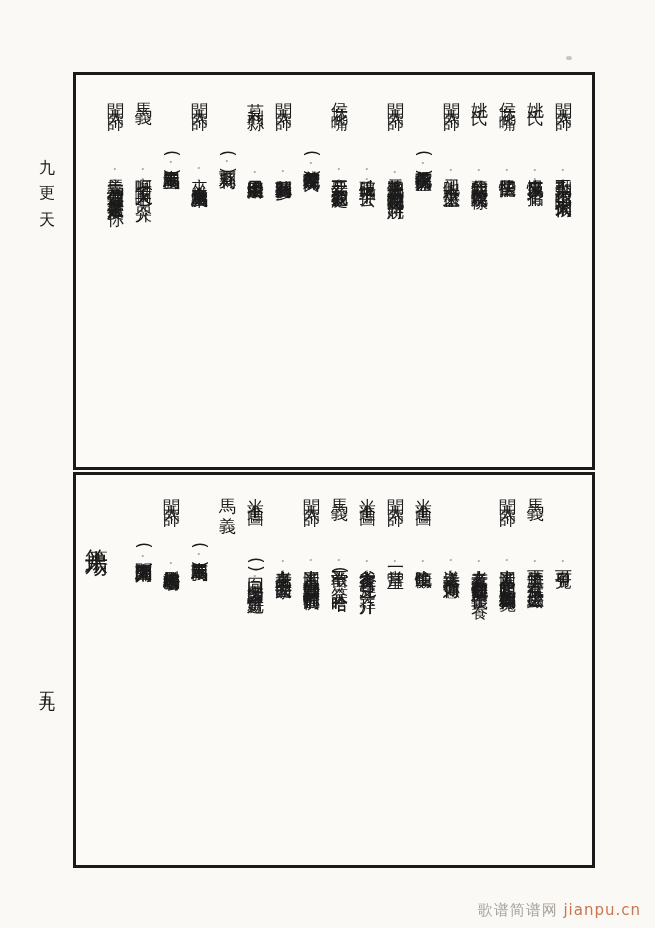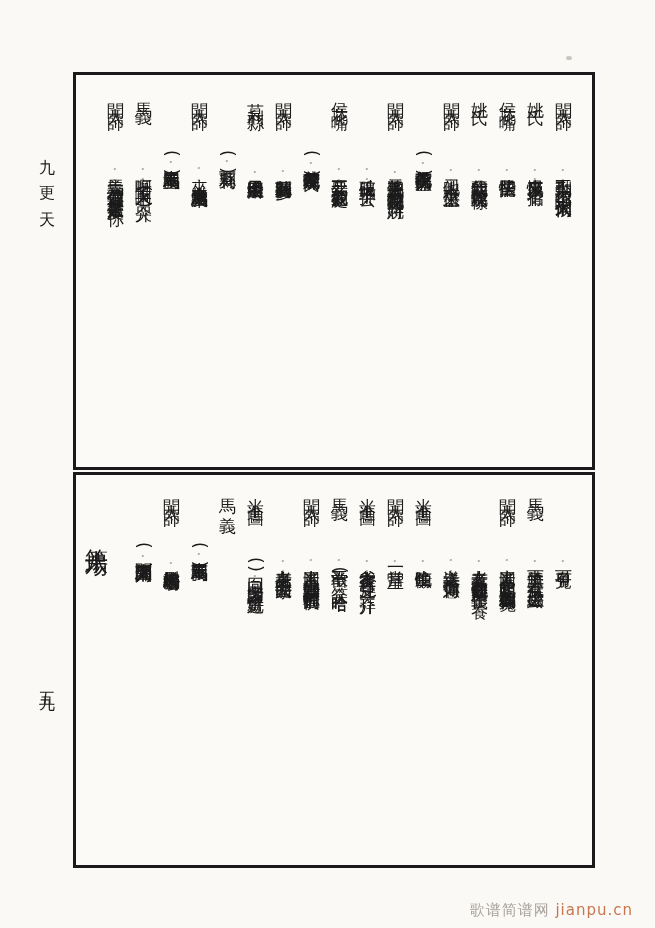--- a/index.html
+++ b/index.html
@@ -81,21 +81,21 @@
   }
   .page-num{
     position:absolute;left:36px;top:679px;
     writing-mode:vertical-rl;text-orientation:upright;
     font-size:16px;letter-spacing:3px;
     font-family:"DejaVu Serif", serif;
   }
 
   
   .watermark{
-    position:absolute;right:22px;bottom:8px;
+    position:absolute;right:14px;bottom:8px;
     font-size:15px;letter-spacing:1px;
     white-space:nowrap;
   }
   .wm-name{color:#a9a39c;}
   .wm-url{color:#c8764f;}
 
   .speck{
     position:absolute;left:566px;top:56px;width:6px;height:4px;
     background:#c9c6bf;border-radius:50%;
   }

